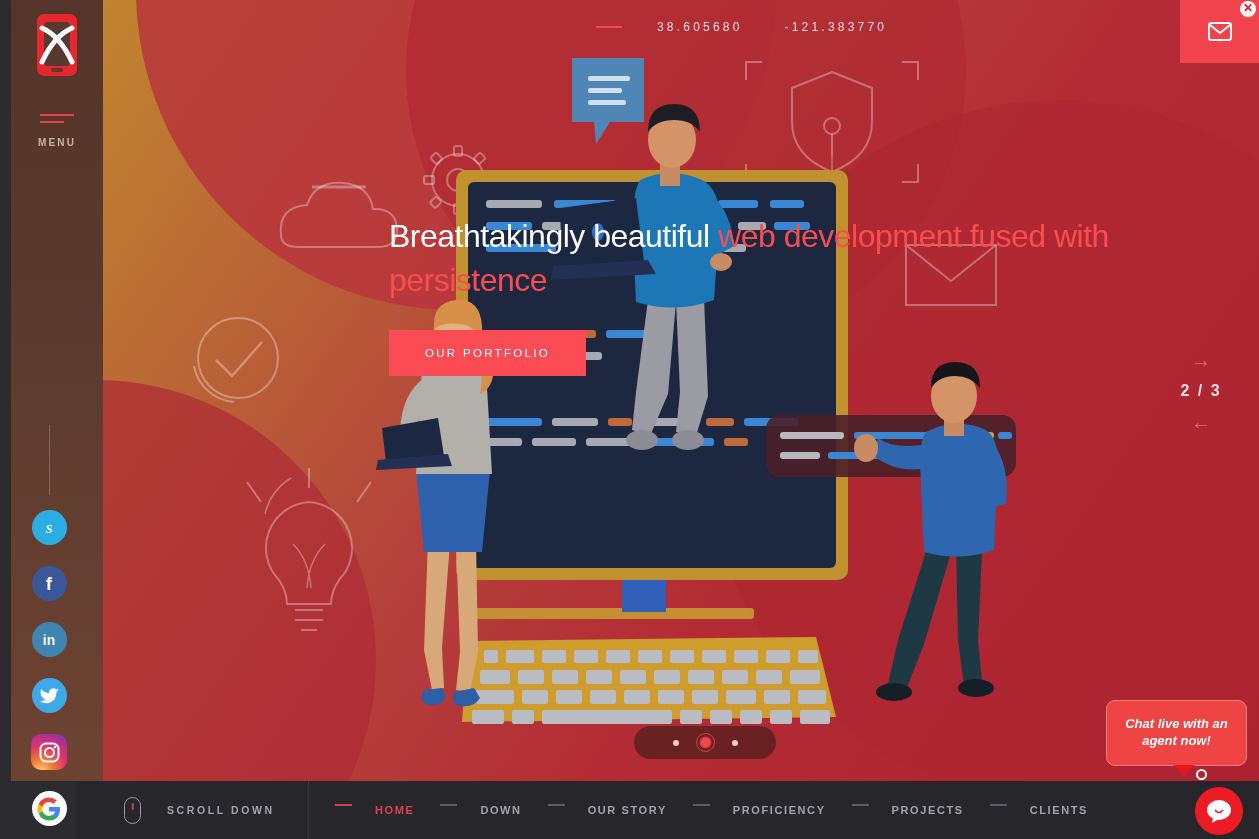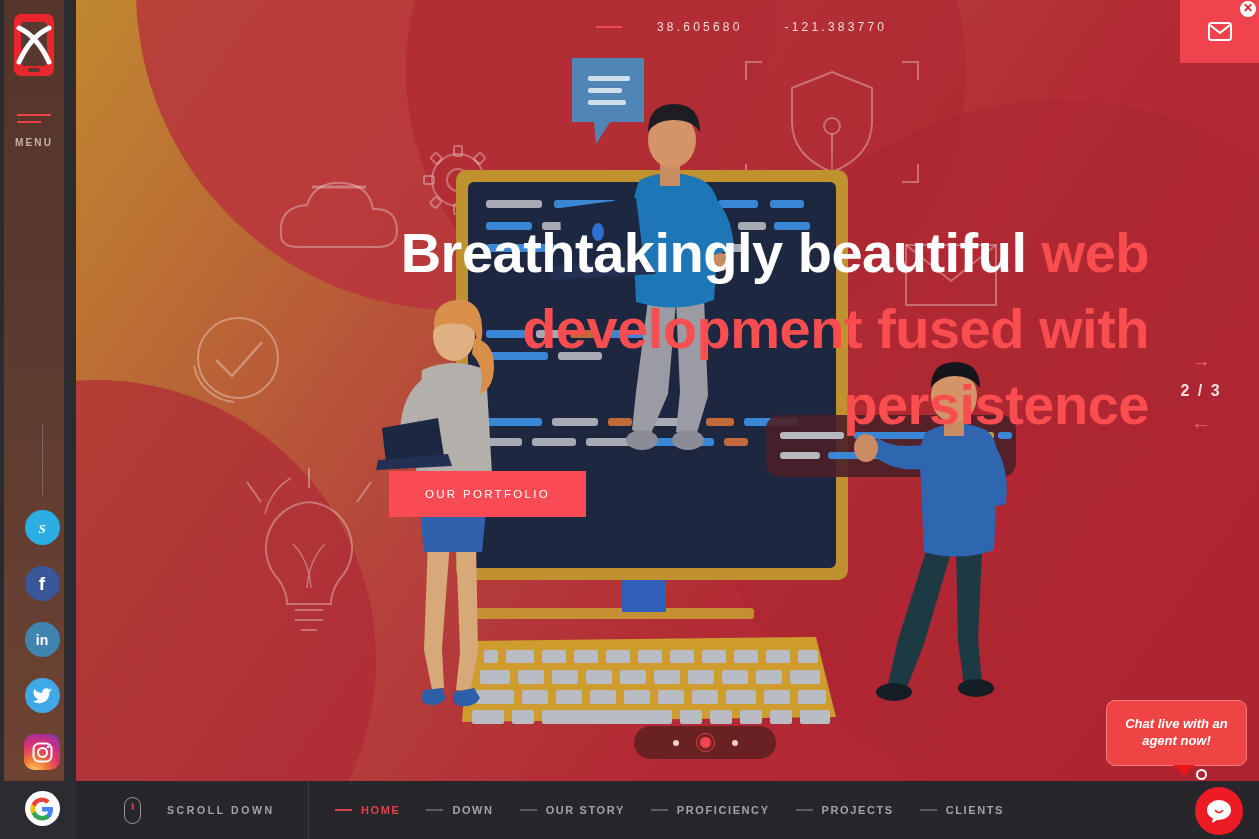--- a/index.html
+++ b/index.html
@@ -23,21 +23,21 @@
   .blob-a { left: 60px; top: -330px; width: 640px; height: 640px; background: #b8353c; opacity: .85; }
   .blob-b { left: 330px; top: -210px; width: 560px; height: 560px; background: #b02a33; opacity: .75; }
   .blob-c { left: -260px; top: 380px; width: 560px; height: 560px; background: #ae2935; opacity: .7; }
   .blob-d { right: -150px; top: 100px; width: 700px; height: 700px; background: #ab2631; opacity: .55; }
 
   
   .illus { position: absolute; left: 0; top: 0; width: 1183px; height: 781px; }
 
   
   .sidebar {
-    position: absolute; left: 4px; top: 0; width: 60px; height: 781px;
+    position: absolute; left: 11px; top: 0; width: 92px; height: 781px;
     background: #513128;
     background: linear-gradient(180deg,#55342a 0%, #5a3a2f 40%, #6e4332 100%);
     display: flex; flex-direction: column; align-items: center;
   }
   .logo-box { margin-top: 10px; width: 46px; height: 72px; position: relative; }
   .hamburger { margin-top: 32px; width: 34px; display: flex; flex-direction: column; gap: 5px; cursor: pointer; }
   .hamburger i { display: block; height: 2px; background: #e8424a; }
   .hamburger i:nth-child(2) { width: 72%; }
   .menu-word {
     margin-top: 14px; font-size: 10px; letter-spacing: 2.2px;
@@ -68,23 +68,22 @@
 
   
   .mailbtn {
     position: absolute; right: 0; top: 0; width: 79px; height: 63px; background: #f0434d;
     display: flex; align-items: center; justify-content: center; cursor: pointer;
   }
 
   
   .copy { position: absolute; left: 313px; top: 215px; width: 760px; z-index: 6; }
   h1.headline {
-    font-size: 56px; line-height: 1.36; font-weight: 700; color: #fff;
+    font-size: 32px; line-height: 1.36; font-weight: 400; color: #fff;
     letter-spacing: -0.5px;
-    text-align: right;
   }
   h1.headline .accent { color: #fa4d50; }
   .subtitle {
     margin-top: 14px; font-size: 14.5px; line-height: 1.85; font-weight: 700;
     letter-spacing: 2.6px; color: #fff;
   }
   .cta {
     margin-top: 28px; display: inline-block; background: #fb4b54; color: #fff;
     padding: 17px 36px; font-size: 11.5px; font-weight: 400; letter-spacing: 2.3px;
     border: none; cursor: pointer;
@@ -114,21 +113,21 @@
   }
   .bl-left { display: flex; align-items: center; gap: 26px; padding-left: 48px; width: 232px; }
   .mouse {
     width: 17px; height: 27px; border: 1.6px solid #9a9aa0; border-radius: 9px;
     position: relative;
   }
   .mouse i { position: absolute; left: 50%; top: 5px; transform: translateX(-50%); width: 2.5px; height: 7px; background: #d04048; border-radius: 2px; }
   .scrolltxt { font-size: 10.5px; letter-spacing: 2.6px; color: #a3a3a9; font-weight: 600; }
   .bar-div { width: 1px; height: 58px; background: rgba(255,255,255,.1); }
   .nav { display: flex; align-items: center; padding-left: 26px; gap: 0; }
-  .nav-item { display: flex; align-items: center; gap: 9px; margin-right: 26px; cursor: pointer; }
+  .nav-item { display: flex; align-items: flex-start; gap: 23px; margin-right: 26px; cursor: pointer; }
   .nav-item .ndash { width: 17px; height: 2px; background: #5d5d63; }
   .nav-item.active .ndash { background: #d8404a; }
   .nav-item .nlabel { font-size: 11px; letter-spacing: 1.6px; color: #a2a2a8; font-weight: 600; }
   .nav-item.active .nlabel { color: #e2414b; }
 
   
   .chat-bubble {
     position: absolute; right: 12px; top: 700px; width: 141px; height: 66px;
     background: #ef4444; border-radius: 9px; border: 1.5px solid #ff7a80;
     display: flex; align-items: center; justify-content: center; z-index: 20; cursor: pointer;

